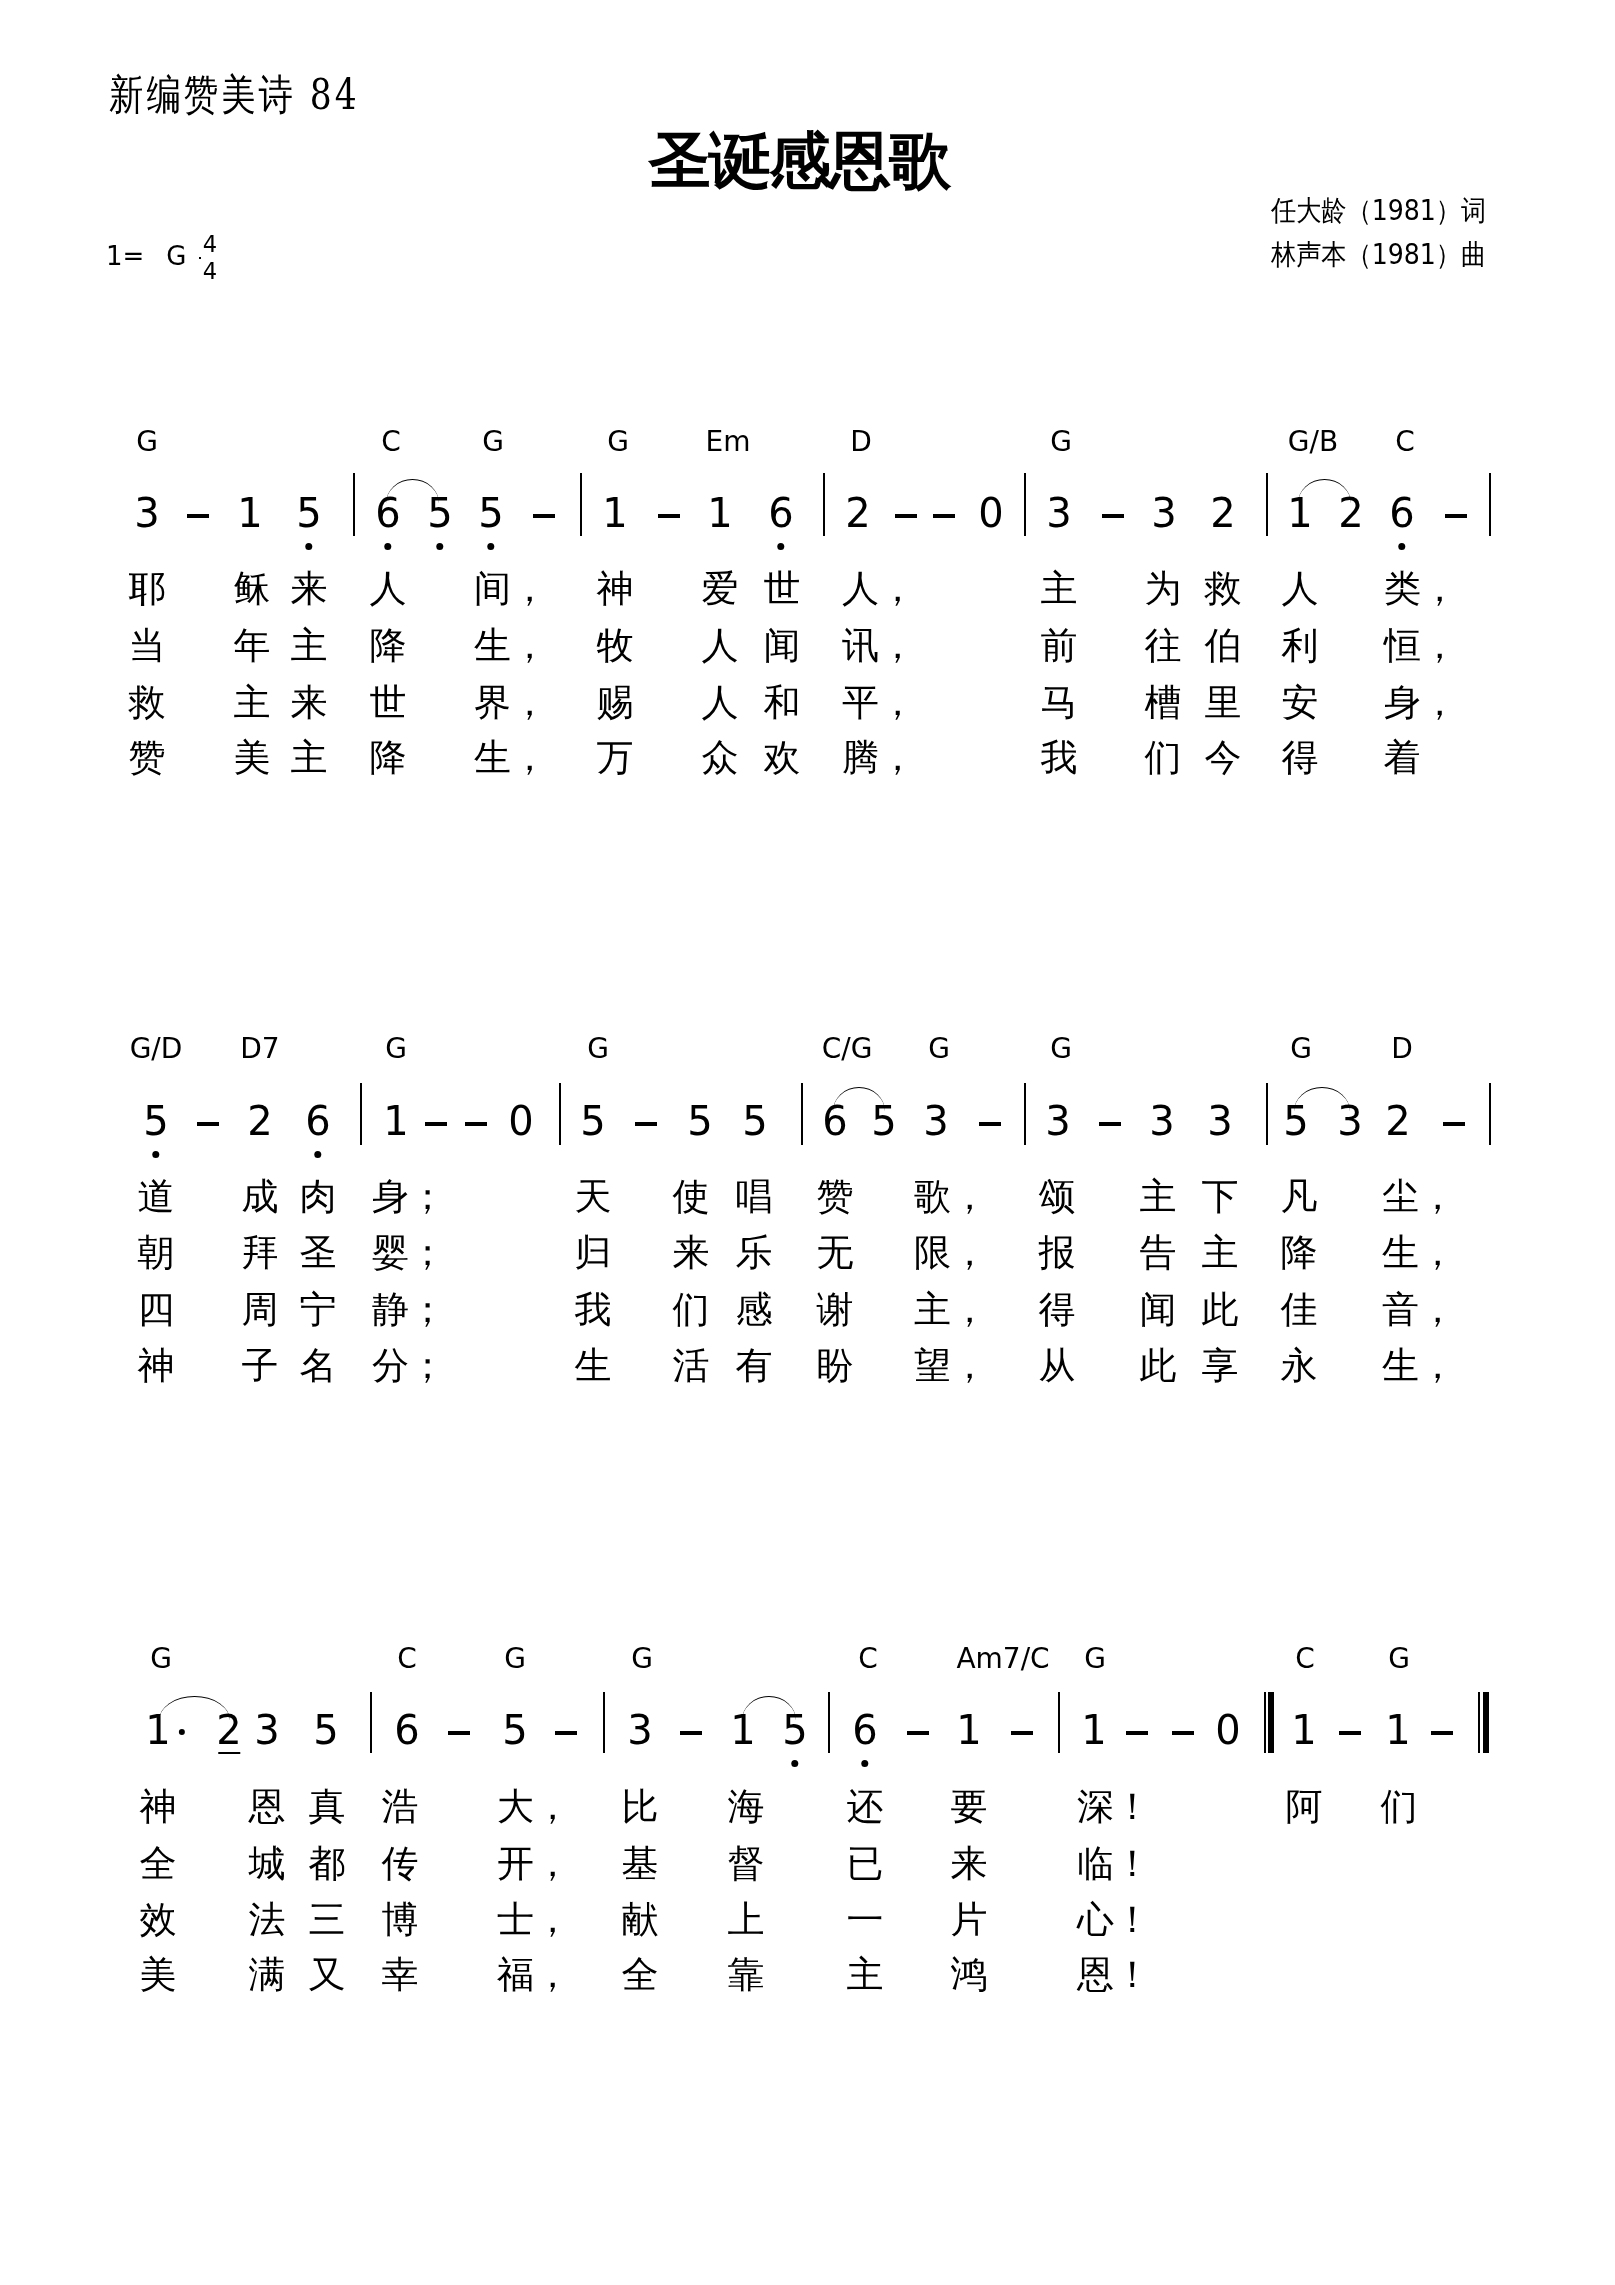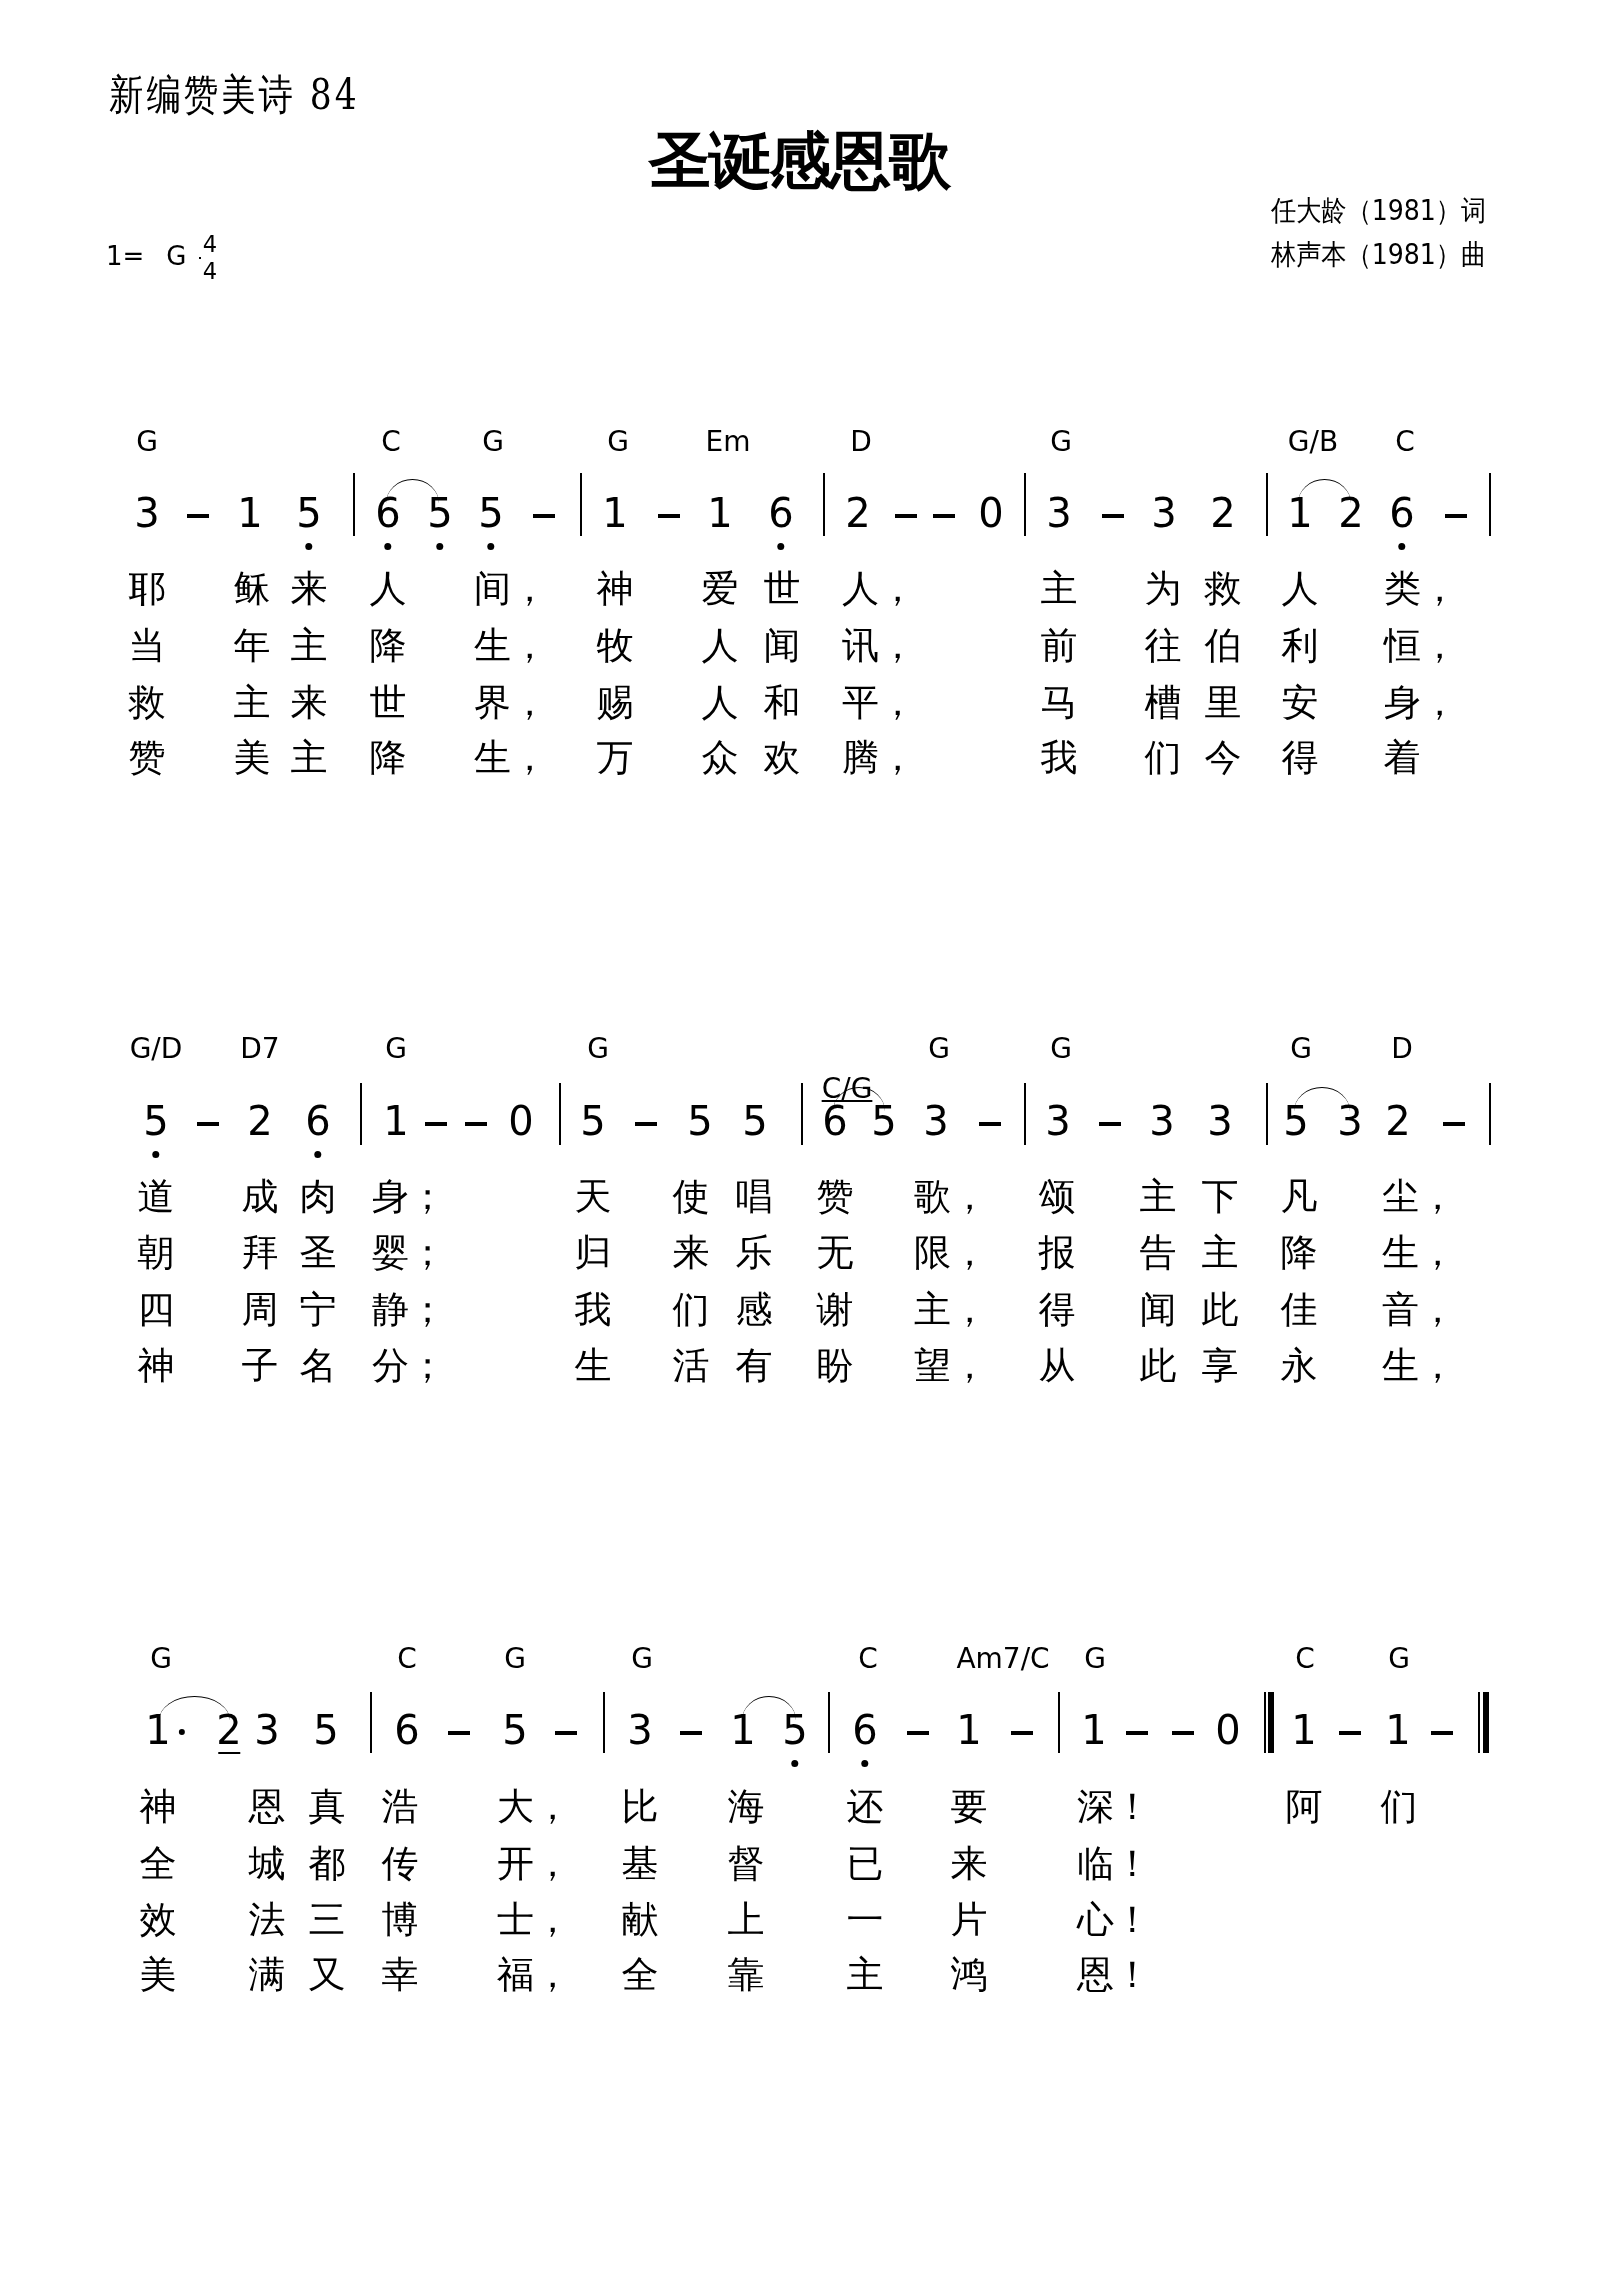--- a/index.html
+++ b/index.html
@@ -136,21 +136,21 @@
     <div class="abs lyric" style="left: 860px; top: 735px; transform: none; margin-left: -18px;"><span>腾，</span></div>
     <div class="abs lyric" style="left: 1059px; top: 735px;"><span>我</span></div>
     <div class="abs lyric" style="left: 1163px; top: 735px;"><span>们</span></div>
     <div class="abs lyric" style="left: 1223px; top: 735px;"><span>今</span></div>
     <div class="abs lyric" style="left: 1300px; top: 735px;"><span>得</span></div>
     <div class="abs lyric" style="left: 1402px; top: 735px;"><span>着</span></div>
     <div class="abs chord" style="left: 156px; top: 1032px;">G/D</div>
     <div class="abs chord" style="left: 260px; top: 1032px;">D7</div>
     <div class="abs chord" style="left: 396px; top: 1032px;">G</div>
     <div class="abs chord" style="left: 598px; top: 1032px;">G</div>
-    <div class="abs chord" style="left: 847px; top: 1072px; text-decoration: underline;">C/G</div>
+    <div class="abs chord" style="left: 847px; top: 1032px;">C/G</div>
     <div class="abs chord" style="left: 939px; top: 1032px;">G</div>
     <div class="abs chord" style="left: 1061px; top: 1032px;">G</div>
     <div class="abs chord" style="left: 1301px; top: 1032px;">G</div>
     <div class="abs chord" style="left: 1402px; top: 1032px;">D</div>
     <div class="abs note" style="left: 156px; top: 1098px;">5<span class="dot-low"></span></div>
     <div class="abs dash" style="left: 208px; top: 1122px;"></div>
     <div class="abs note" style="left: 260px; top: 1098px;">2</div>
     <div class="abs note" style="left: 318px; top: 1098px;">6<span class="dot-low"></span></div>
     <div class="abs note" style="left: 396px; top: 1098px;">1</div>
     <div class="abs dash" style="left: 436px; top: 1122px;"></div>

